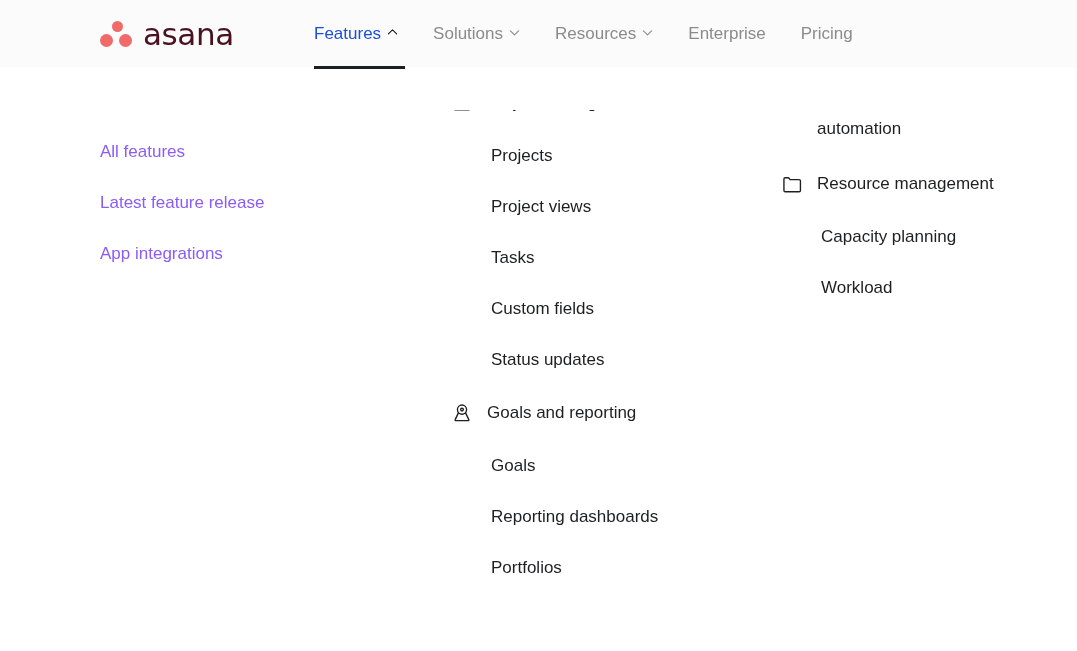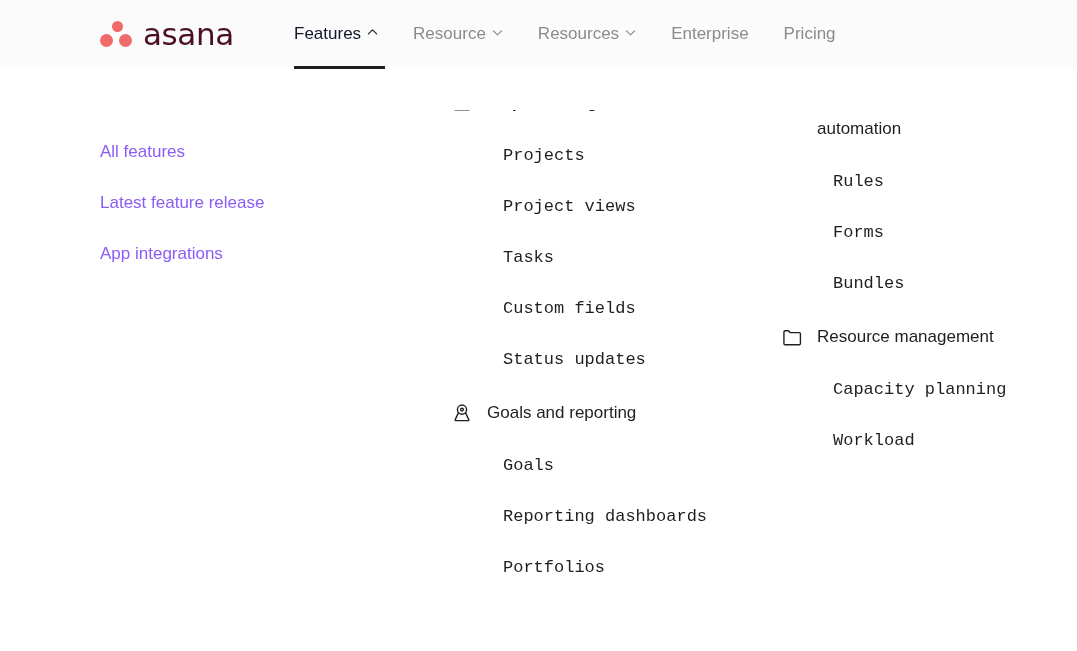--- a/index.html
+++ b/index.html
@@ -32,21 +32,21 @@
   }
 
   .nav{position:absolute;left:294px;top:0;height:67px;display:flex;align-items:flex-start;}
   .nav-item{
     position:relative;
     display:flex;align-items:center;gap:6px;
     height:47px;padding:0 0 0 0;margin-right:35px;
     font-size:17px;color:#8b8b8b;cursor:pointer;
     padding-top:20px;box-sizing:border-box;
   }
-  .nav-item.active{color:#0f172a;}
+  .nav-item.active{color:#1d4ed8;margin-left:20px;}
   .nav-item .chev{display:inline-block;width:11px;height:11px;position:relative;top:-1px;}
   .nav-item .chev svg{display:block;}
   .nav-underline{
     position:absolute;left:0;top:66px;height:3px;background:#1e1f21;width:91px;
   }
 
   
   .panel{
     position:absolute;left:0;top:110px;width:1077px;height:541px;
     background:#ffffff;overflow:hidden;
@@ -69,21 +69,21 @@
   }
   .group-icon{
     width:24px;height:24px;flex:none;margin-top:1px;
     display:flex;align-items:center;justify-content:center;
   }
   .group-icon svg{display:block;}
   .group-title{
     font-size:17px;color:#1e1f21;line-height:26px;font-weight:400;
   }
   .col3 .group-title{max-width:190px;}
-  .sub-list{margin:16px;padding:0;list-style:none;padding-left:37px;font-family:Liberation Mono, monospace;}
+  .sub-list{margin:4px;padding:0;list-style:none;padding-left:37px;}
   .sub-list li{margin-bottom:29px;}
   .sub-link{
     font-size:17px;color:#1e1f21;line-height:22px;cursor:pointer;white-space:nowrap;
   }
 </style>
 </head>
 <body>
 
 <div class="page">
 
@@ -104,21 +104,21 @@
         <span>Features</span>
         <span class="chev">
           <svg width="11" height="11" viewBox="0 0 12 12" fill="none">
             <path d="M1.5 7.5L6 3.2L10.5 7.5" stroke="#1e1f21" stroke-width="1.25" stroke-linecap="round" stroke-linejoin="round"></path>
           </svg>
         </span>
         <span class="nav-underline"></span>
       </div>
 
       <div class="nav-item">
-        <span>Resource</span>
+        <span>Solutions</span>
         <span class="chev">
           <svg width="11" height="11" viewBox="0 0 12 12" fill="none">
             <path d="M1.5 4.3L6 8.6L10.5 4.3" stroke="#8b8b8b" stroke-width="1.25" stroke-linecap="round" stroke-linejoin="round"></path>
           </svg>
         </span>
       </div>
 
       <div class="nav-item">
         <span>Resources</span>
         <span class="chev">
@@ -203,25 +203,20 @@
                 <rect x="14.2" y="3.9" width="4.6" height="4.6" rx="0.9" stroke="#1e1f21" stroke-width="1.5"></rect>
                 <path d="M6.7 6.2h7.5" stroke="#1e1f21" stroke-width="1.5" stroke-linecap="round"></path>
                 <rect x="2.3" y="13.6" width="4.6" height="4.6" rx="0.9" stroke="#1e1f21" stroke-width="1.5"></rect>
                 <path d="M6.9 15.9h10.4" stroke="#1e1f21" stroke-width="1.5" stroke-linecap="round"></path>
                 <path d="M14.9 13.3l3 2.6-3 2.6" stroke="#1e1f21" stroke-width="1.5" stroke-linecap="round" stroke-linejoin="round"></path>
                 <path d="M4.6 8.3v5.3" stroke="#1e1f21" stroke-width="1.5" stroke-linecap="round"></path>
               </svg>
             </span>
             <span class="group-title">Workflows and automation</span>
           </div>
-          <ul class="sub-list">
-            <li><a class="sub-link">Rules</a></li>
-            <li><a class="sub-link">Forms</a></li>
-            <li><a class="sub-link">Bundles</a></li>
-          </ul>
         </div>
 
         <div class="group">
           <div class="group-head">
             <span class="group-icon">
               <svg width="22" height="22" viewBox="0 0 24 24" fill="none">
                 <path d="M3.2 19V6.6a1.4 1.4 0 0 1 1.4-1.4h3.1a1.4 1.4 0 0 1 1.1 0.54l1.1 1.42h9.9a1.4 1.4 0 0 1 1.4 1.4V19a1.4 1.4 0 0 1-1.4 1.4H4.6A1.4 1.4 0 0 1 3.2 19Z" stroke="#1e1f21" stroke-width="1.5" stroke-linejoin="round"></path>
               </svg>
             </span>
             <span class="group-title">Resource management</span>

